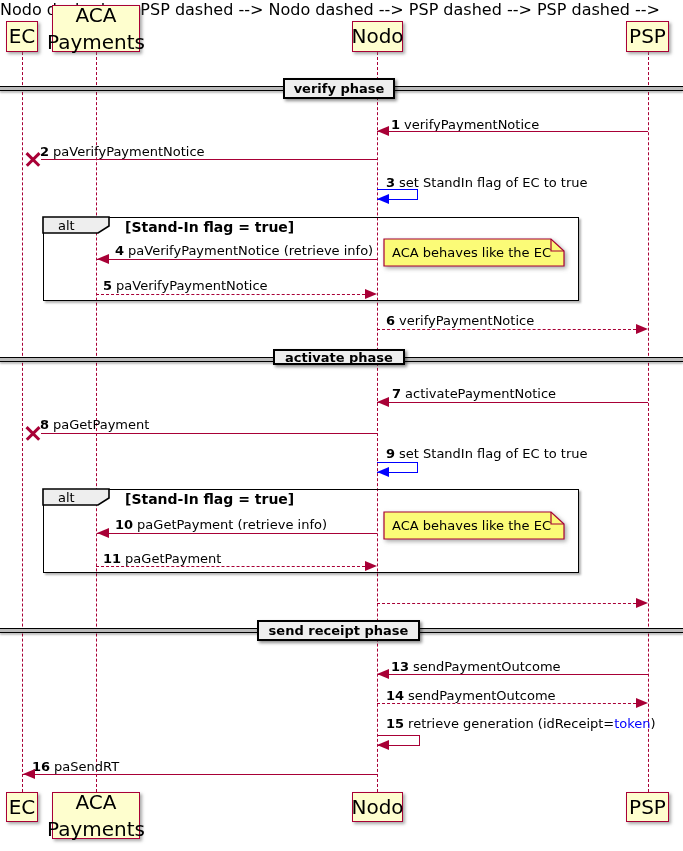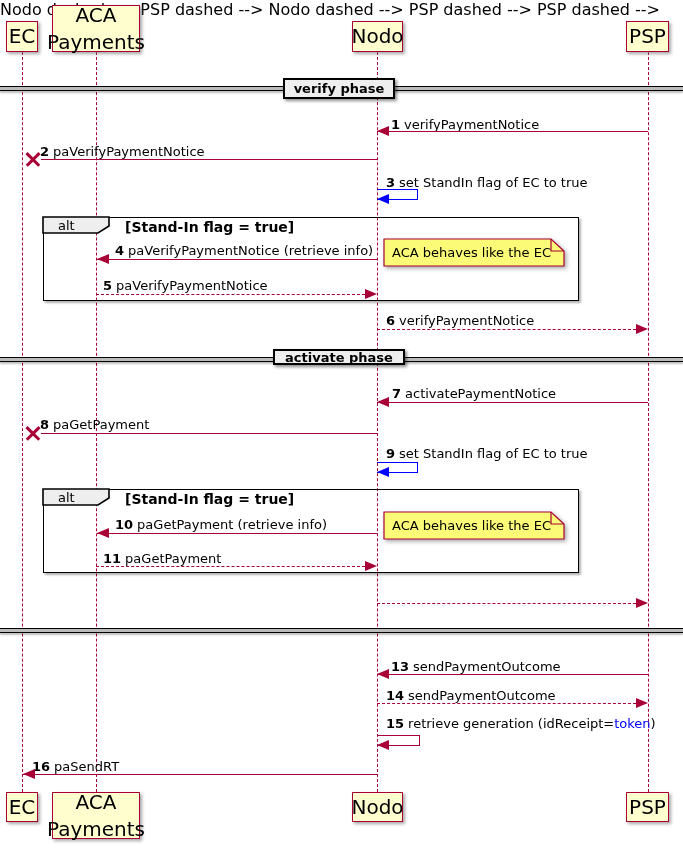--- a/index.html
+++ b/index.html
@@ -183,20 +183,21 @@
   </div>
   <div class="line dashed" style="left:96px;top:566px;width:269px"></div>
   <div class="head-r" style="left:365px;top:561px"></div>
 
    PSP dashed --&gt;
   <div class="line dashed" style="left:377px;top:603px;width:259px"></div>
   <div class="head-r" style="left:636px;top:598px"></div>
 
   
   <div class="divline" style="top:628px"></div>
+  <div class="divbox" style="left:257px;top:620px;width:163px;height:21px">send receipt phase</div>
 
   
   <div class="mlabel" style="left:391px;top:659px">
     <span class="num">13</span><span>sendPaymentOutcome</span>
   </div>
   <div class="line" style="left:377px;top:674px;width:271px"></div>
   <div class="head-l" style="left:377px;top:669px"></div>
 
    PSP dashed --&gt;
   <div class="mlabel" style="left:386px;top:688px">

